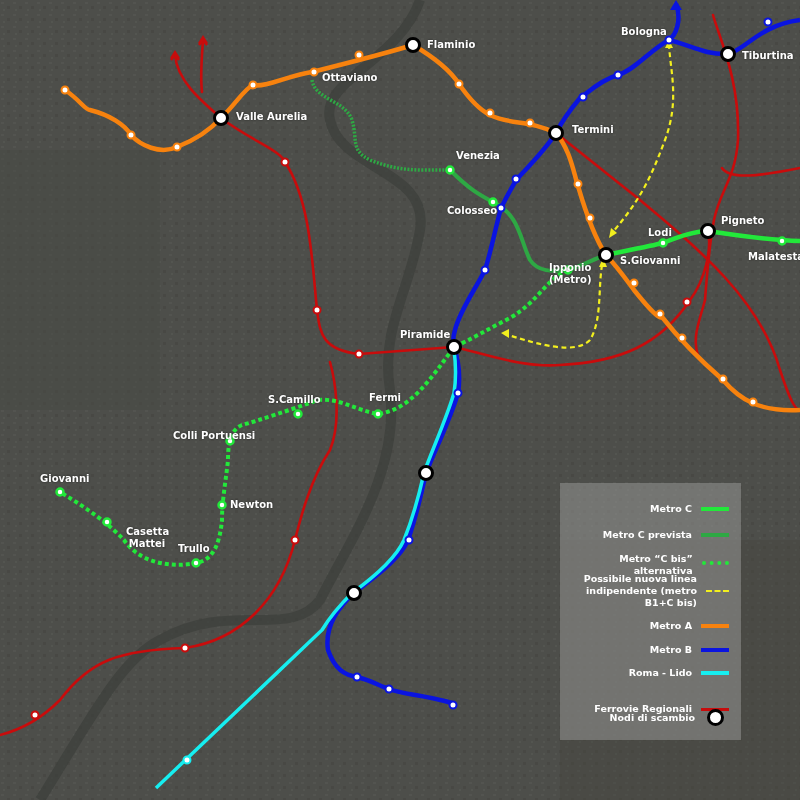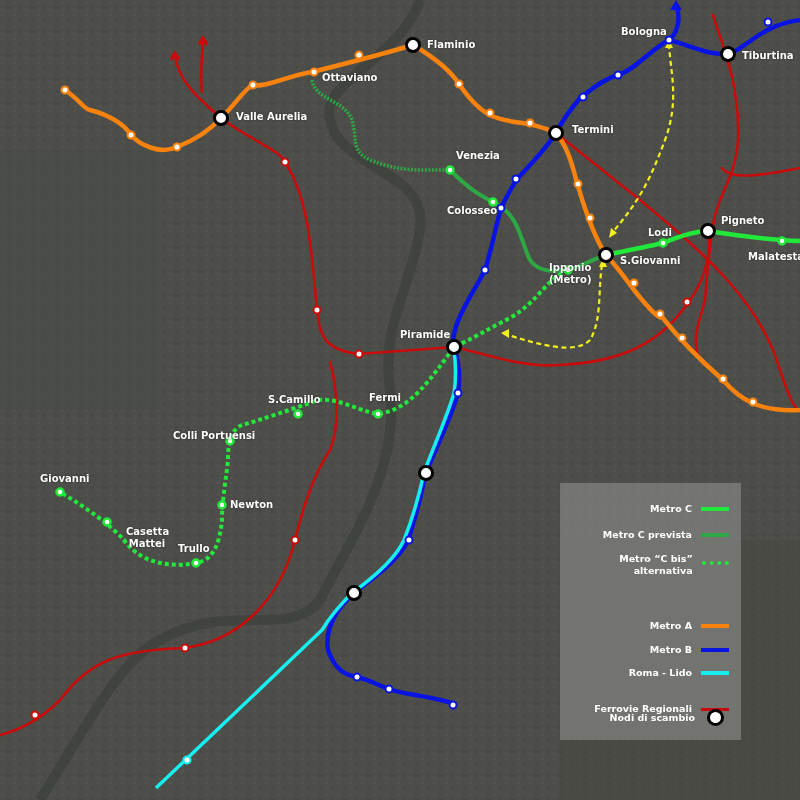--- a/index.html
+++ b/index.html
@@ -184,20 +184,27 @@
       <span class="leg-swatch" style="background:#22e83a;"></span>
     </div>
     <div class="leg-row" style="top:46px;">
       <span class="leg-text">Metro C prevista</span>
       <span class="leg-swatch" style="background:#2ea844;"></span>
     </div>
     <div class="leg-row" style="top:70px;">
       <span class="leg-text">Metro “C bis” alternativa</span>
       <span class="leg-swatch dotted" style="border-top-color:#22e83a;"></span>
     </div>
+    <div class="leg-row" style="top:90px;">
+      <span class="leg-text">
+        <span>Possibile nuova linea</span><br>
+        <span>indipendente (metro B1+C bis)</span>
+      </span>
+      <span class="leg-swatch dashed" style="border-top-color:#f2ef1e;"></span>
+    </div>
     <div class="leg-row" style="top:137px;">
       <span class="leg-text">Metro A</span>
       <span class="leg-swatch" style="background:#f7820e;"></span>
     </div>
     <div class="leg-row" style="top:161px;padding-left:20px;">
       <span class="leg-text">Metro B</span>
       <span class="leg-swatch" style="background:#0a14e0;"></span>
     </div>
     <div class="leg-row" style="top:184px;">
       <span class="leg-text">Roma - Lido</span>

